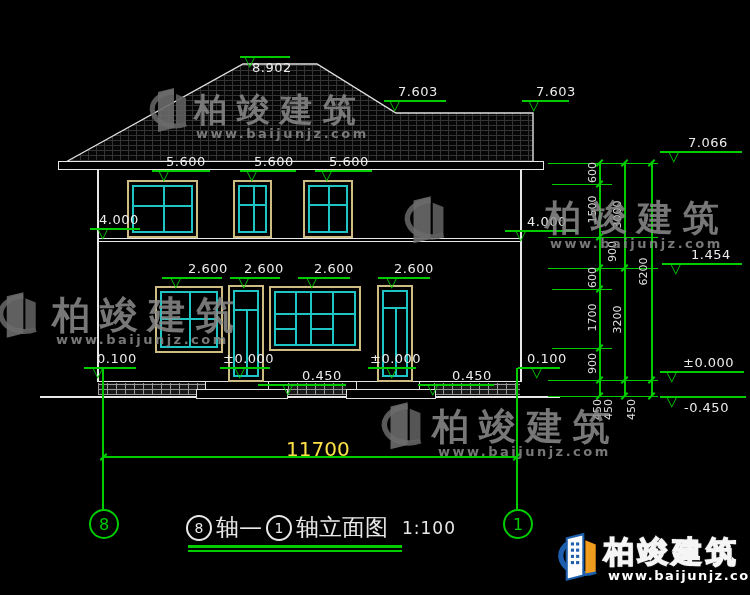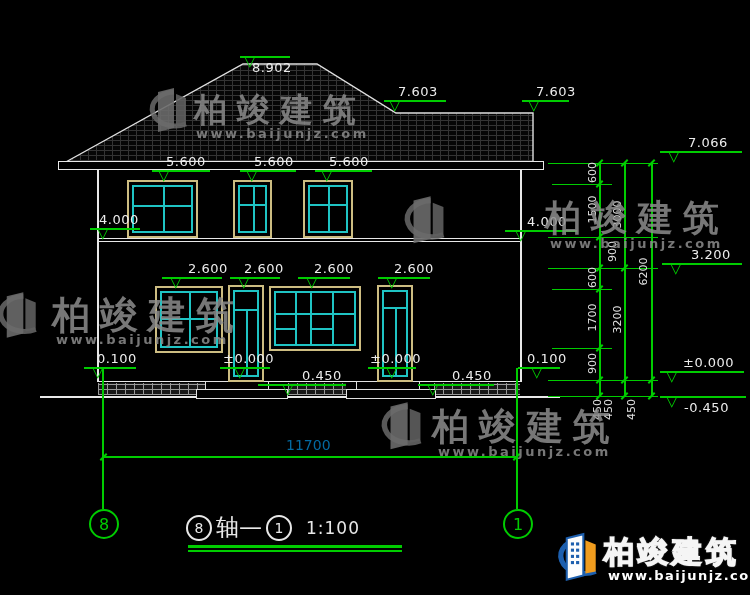--- a/index.html
+++ b/index.html
@@ -225,21 +225,21 @@
     </div>
 
   <div class="lm" style="left:660px;top:151px;width:82px;">
     <i class="line"></i>
       <span class="tri" style="left:8px;">▽</span>
     <span class="txt" style="left:28px;">7.066</span>
     </div>
   <div class="lm" style="left:662px;top:263px;width:80px;">
     <i class="line"></i>
       <span class="tri" style="left:8px;">▽</span>
-    <span class="txt" style="left:29px;">3.200</span>
+    <span class="txt" style="left:29px;">1.454</span>
     </div>
   <div class="lm" style="left:660px;top:371px;width:84px;">
     <i class="line"></i>
       <span class="tri" style="left:6px;">▽</span>
     <span class="txt" style="left:23px;">±0.000</span>
     </div>
   <div class="lm" style="left:660px;top:396px;width:86px;">
     <i class="line"></i>
       <span class="tri" style="left:6px;">▽</span>
     <span class="txt below" style="left:24px;text-align:center;">-0.450</span>
@@ -287,32 +287,33 @@
   <span class="vt" style="left:621px;top:265px;">6200</span>
   <span class="vt" style="left:575px;top:403px;">450</span>
   <span class="vt" style="left:586px;top:403px;">450</span>
   <span class="vt" style="left:609px;top:403px;">450</span>
 
   <div class="gl" style="left:102px;top:368px;width:2px;height:141px;"></div>
   <div class="gl" style="left:516px;top:368px;width:2px;height:141px;"></div>
   <div class="gl" style="left:103px;top:456px;width:414px;height:2px;"></div>
   <div class="tick" style="left:99px;top:456px;"></div>
   <div class="tick" style="left:512px;top:456px;"></div>
-  <span class="abs" style="left:286px;top:437px;color:#0369a1;font-size:14px;">11700</span>
+  <span class="abs" style="left:286px;top:437px;color:#fde047;font-size:20px;">11700</span>
   <div class="bub" style="left:89px;top:509px;">
     <span>8</span>
     </div>
   <div class="bub" style="left:503px;top:509px;">
     <span>1</span>
     </div>
 
   <div id="title">
     <span class="cd">8</span>
     <span>轴—</span>
     <span class="cd">1</span>
+    <span>轴立面图</span>
     <span id="scale">1:100</span>
   </div>
   <div class="gl" style="left:188px;top:545px;width:214px;height:3px;"></div>
   <div class="gl" style="left:188px;top:550px;width:214px;height:1.5px;"></div>
 
   <div class="wm" style="left:140px;top:82px;">
     <svg class="abs" style="left:0;top:2px;" width="50" height="58" viewBox="0 0 50 58">
       <path d="M46 40 A23 17 0 1 1 34 8" stroke="#6f6f6f" stroke-width="5" fill="none" opacity=".8"></path>
       <polygon points="18,8 34,4 34,44 18,48" fill="#6a6a6a" opacity=".9"></polygon>
       <polygon points="36,10 46,14 46,40 36,42" fill="#5e5e5e" opacity=".9"></polygon>

